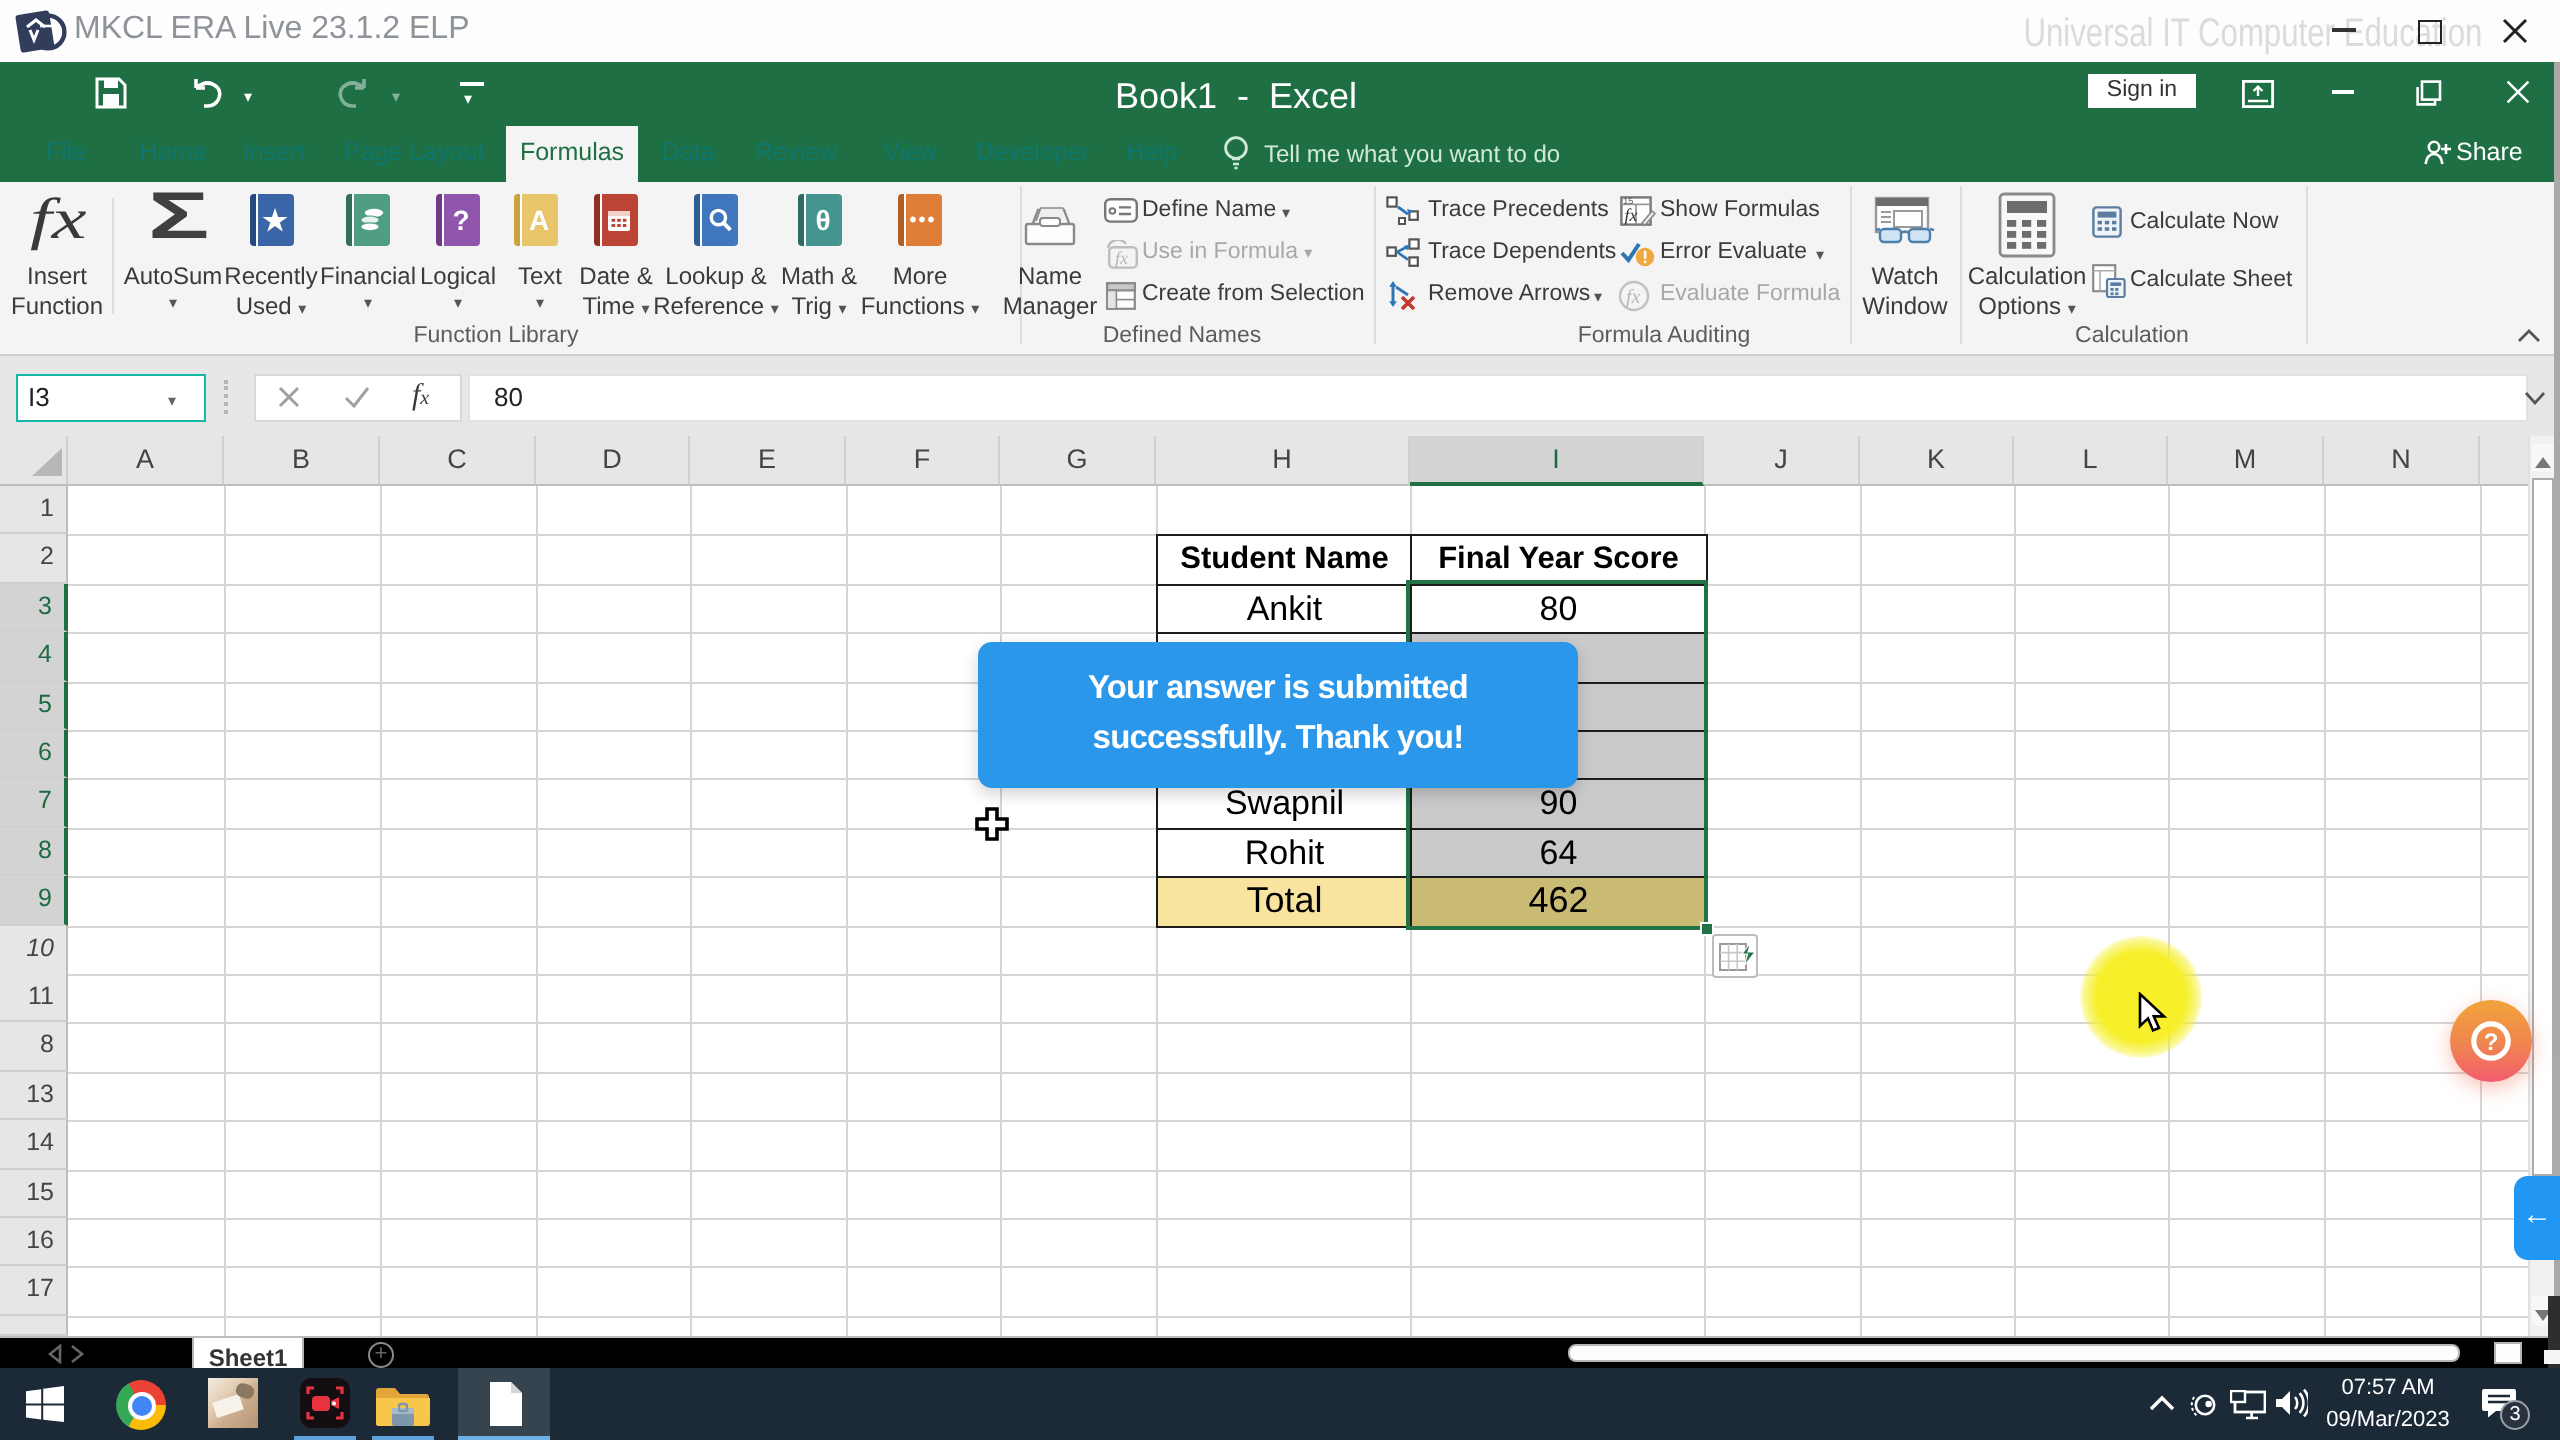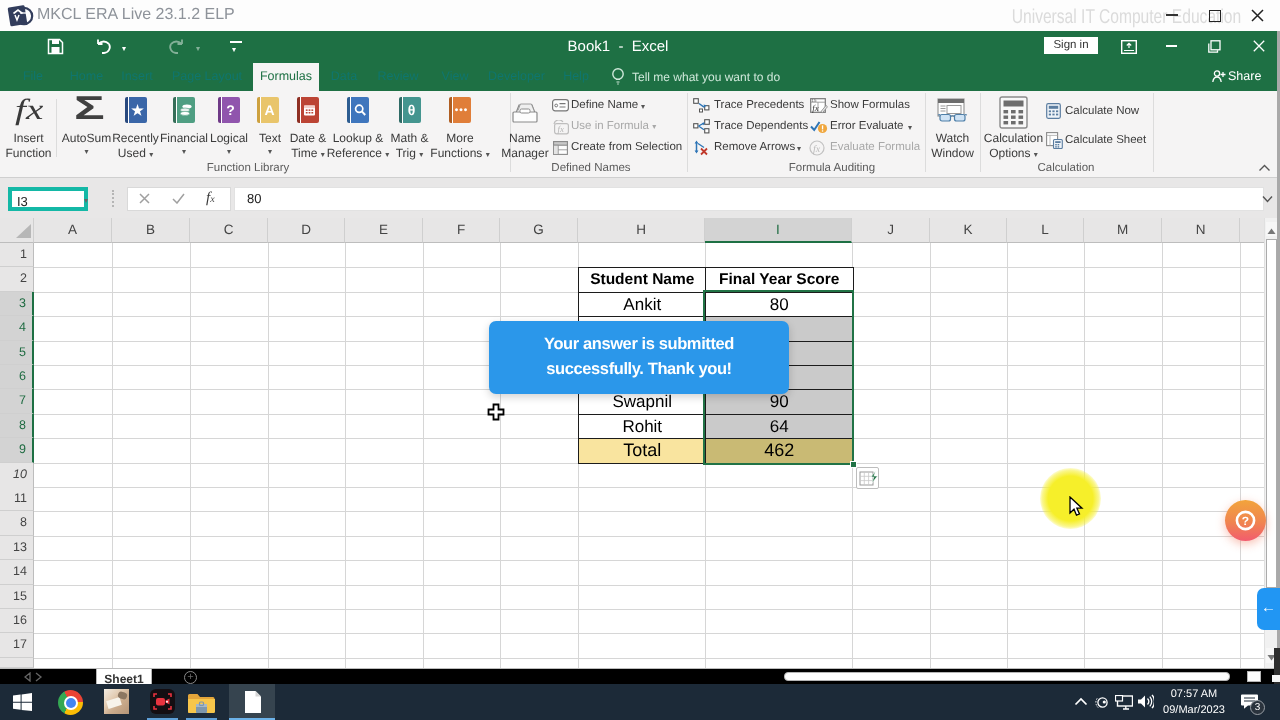--- a/index.html
+++ b/index.html
@@ -5,39 +5,39 @@
   * { margin:0; padding:0; box-sizing:border-box; }
   html,body { width:1280px; height:720px; overflow:hidden; }
   body { font-family:"Liberation Sans", sans-serif; position:relative; background:#fff; -webkit-font-smoothing:antialiased; text-rendering:geometricPrecision; }
   .abs { position:absolute; }
   
   #topbar { left:0; top:0; width:1280px; height:31px; background:#fdfdfd; }
   #watermark { right:39px; top:6px; font-size:20px; color:#dbdbdb; transform:scaleX(0.78); transform-origin:100% 50%; }
   #apptitle { left:37px; top:6px; font-size:16px; color:#8e939a; }
   
   #greenbar { left:0; top:31px; width:1280px; height:60px; background:#1e7044; }
-  #booktitle { left:0; top:38px; width:1236px; text-align:center; font-size:15px; color:#fff; }
+  #booktitle { left:0; top:38px; width:1236px; text-align:center; font-size:18px; color:#fff; }
   #signin { left:1044px; top:37px; width:54px; height:17px; background:#fff; font-size:11.5px; color:#333; text-align:center; line-height:17px; }
   .tab { top:62px; height:29px; line-height:29px; font-size:12.5px; color:#0f766e; text-align:center; }
   #tabsel { left:253px; top:63px; width:66px; height:28px; background:#f5f4f4; }
   #tellme { color:#cfe8da; font-size:12px; top:70px; left:632px; }
   #share { color:#fff; font-size:12.5px; top:69px; left:1228px; }
   
   #ribbon { left:0; top:91px; width:1280px; height:87px; background:#f5f4f4; border-bottom:1px solid #cfcfcf; }
   .gsep { position:absolute; top:2px; width:1px; height:79px; background:#dcdcdc; }
   .glabel { position:absolute; top:71px; font-size:11.5px; color:#5c5c5c; width:200px; text-align:center; }
   .rlabel { position:absolute; font-size:11.5px; color:#3b3b3b; white-space:nowrap; }
   .rlabel2 { position:absolute; font-size:12px; color:#3b3b3b; text-align:center; white-space:nowrap; }
   .gray { color:#a8a8a8 !important; }
   .dd { font-size:8px; color:#555; }
   .book { position:absolute; top:6px; width:22px; height:26px; border-radius:2px; display:flex; align-items:center; justify-content:center; }
   .bsym { color:#fff; font-weight:bold; font-size:14px; margin-left:3px; }
   
   #fbar { left:0; top:178px; width:1280px; height:40px; background:#e8e7e7; }
-  #namebox { left:8px; top:187px; width:80px; height:24px; background:#fff; border:4px solid #14b8a6; font-size:13px; color:#222; line-height:22px; padding-left:5px; }
+  #namebox { left:8px; top:187px; width:95px; height:24px; background:#fff; border:1px solid #14b8a6; font-size:13px; color:#222; line-height:22px; padding-left:5px; }
   #fxbox { left:127px; top:187px; width:104px; height:24px; background:#fff; border:1px solid #d9d9d9; }
   #finput { left:234px; top:187px; width:1030px; height:24px; background:#fff; border:1px solid #e2e2e2; font-size:13px; color:#222; line-height:22px; padding-left:12px; }
   
   #grid { left:0; top:218px; width:1264px; height:450px; background:#fff; overflow:hidden; }
   .colhdr { position:absolute; top:0; height:25px; background:#e7e6e6; border-right:1px solid #cfcfcf; border-bottom:1px solid #bdbdbd; font-size:13.5px; color:#444; text-align:center; line-height:24px; }
   .rowhdr { position:absolute; left:0; width:34px; background:#e7e6e6; border-bottom:1px solid #cfcfcf; border-right:1px solid #bdbdbd; font-size:12.5px; color:#444; text-align:right; padding-right:6px; }
   .hsel { background:#d3d3d3 !important; color:#1e6b41 !important; }
   .vline { position:absolute; top:25px; width:1px; background:#d6d6d6; }
   .hline { position:absolute; left:34px; height:1px; background:#d6d6d6; }
   .cell { position:absolute; font-size:17px; color:#000; text-align:center; border:1.5px solid #1c1c1c; line-height:23px; background:#fff; }

